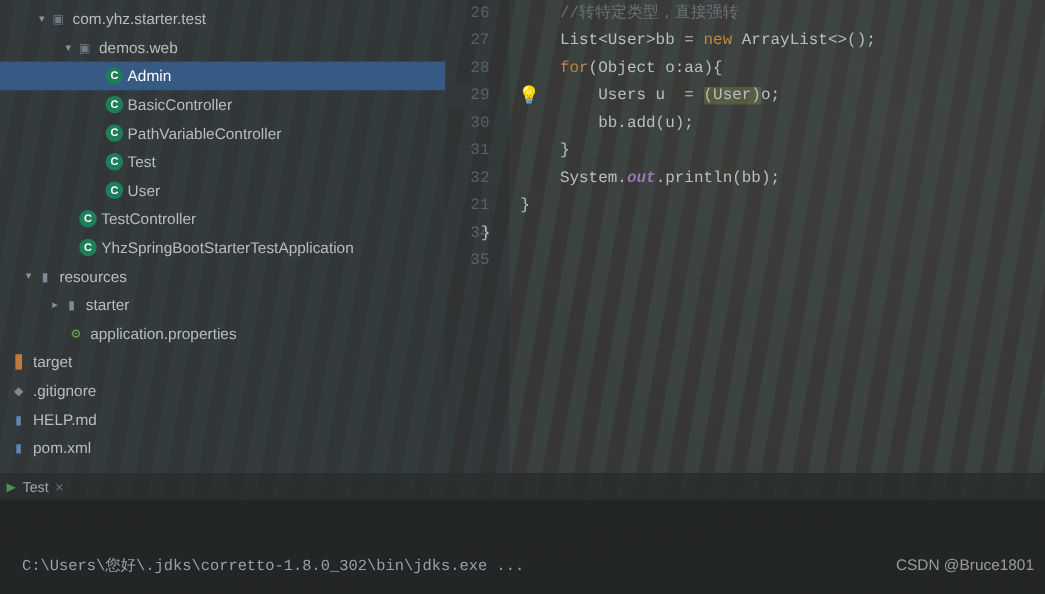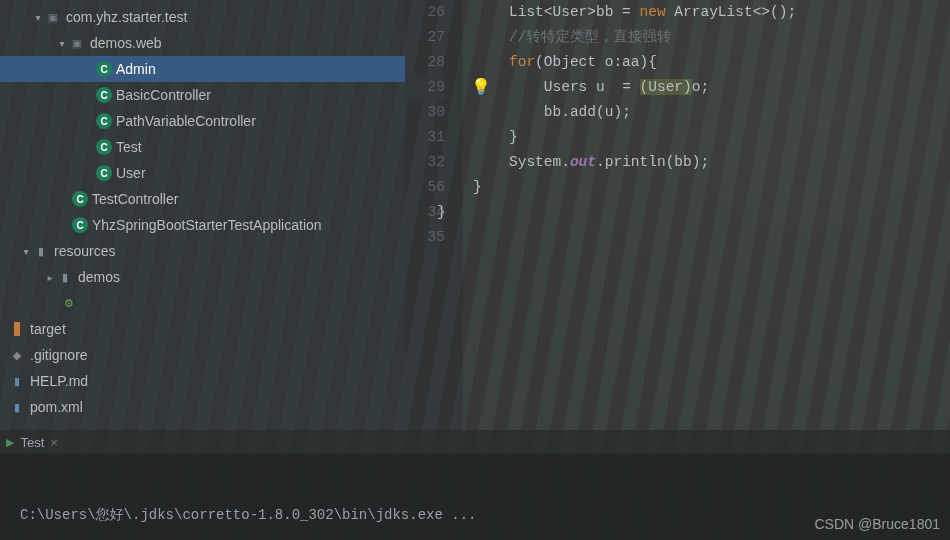--- a/index.html
+++ b/index.html
@@ -90,21 +90,21 @@
     background:rgba(30,32,34,0.9);
     font-family:Consolas,"Courier New",monospace;
     font-size:14px;
     padding:6px 10px 4px 20px;
     line-height:22px;
     white-space:pre;
     overflow:hidden;
   }
   .con-gray { color:#9aa0a5; }
   .watermark {
-    position:absolute; right:10px; bottom:8px;
+    position:absolute; right:10px; bottom:19px;
     color:rgba(230,230,230,0.6); font-size:14px;
     z-index:2;
   }
 </style>
 </head>
 <body>
 
 <div class="layout">
   <div class="top">
 
@@ -148,24 +148,25 @@
         <span>YhzSpringBootStarterTestApplication</span>
       </div>
       <div class="tree-row" style="padding-left:20px">
         <span class="tw">▾</span>
         <span class="ic ic-folder">▮</span>
         <span>resources</span>
       </div>
       <div class="tree-row" style="padding-left:44px">
         <span class="tw">▸</span>
         <span class="ic ic-folder">▮</span>
-        <span>demos</span>
+        <span>starter</span>
       </div>
       <div class="tree-row" style="padding-left:60px">
         <span class="ic ic-props">⚙</span>
+        <span>application.properties</span>
       </div>
       <div class="tree-row" style="padding-left:8px">
         <span class="ic">
             <span class="ic-target"></span>
           </span>
         <span>target</span>
       </div>
       <div class="tree-row" style="padding-left:8px">
         <span class="ic ic-git">◆</span>
         <span>.gitignore</span>
@@ -182,30 +183,30 @@
 
     <div class="editor">
       <div class="gutter">
         <div class="g-ln">26</div>
         <div class="g-ln">27</div>
         <div class="g-ln">28</div>
         <div class="g-ln hl">29</div>
         <div class="g-ln">30</div>
         <div class="g-ln">31</div>
         <div class="g-ln">32</div>
-        <div class="g-ln">56</div>
+        <div class="g-ln">21</div>
         <div class="g-ln">34</div>
         <div class="g-ln">35</div>
       </div>
       <div class="hint-col">
         <span class="bulb">💡</span>
       </div>
       <div class="code">
+        <div class="c-ln"><span class="c-cm">//转特定类型，直接强转</span></div>
         <div class="c-ln"><span>List&lt;User&gt;bb = </span><span class="c-kw">new</span><span> ArrayList&lt;&gt;();</span></div>
-        <div class="c-ln"><span class="c-cm">//转特定类型，直接强转</span></div>
         <div class="c-ln"><span class="c-kw">for</span><span>(Object o:aa){</span></div>
         <div class="c-ln">    <span>Users u  = </span><span class="c-cast">(User)</span><span>o;</span></div>
         <div class="c-ln">    <span>bb.add(u);</span></div>
         <div class="c-ln"><span>}</span></div>
         <div class="c-ln"><span>System.</span><span class="c-field">out</span><span>.println(bb);</span></div>
         <div class="c-ln" style="text-indent:-36px"><span>}</span></div>
         <div class="c-ln" style="text-indent:-72px"><span>}</span></div>
         <div class="c-ln"></div>
       </div>
     </div>

